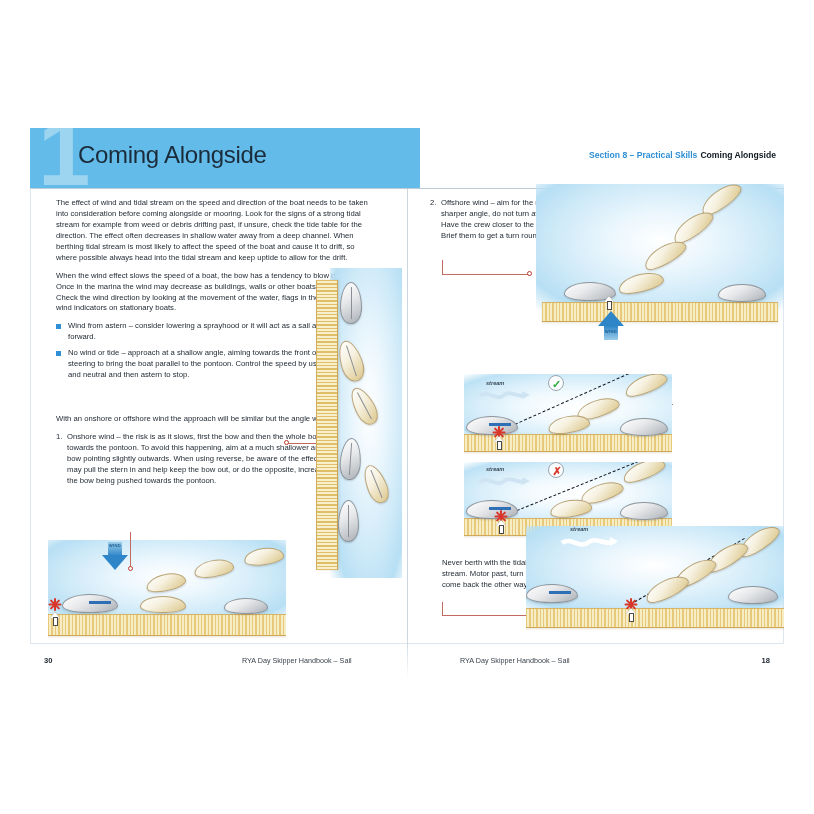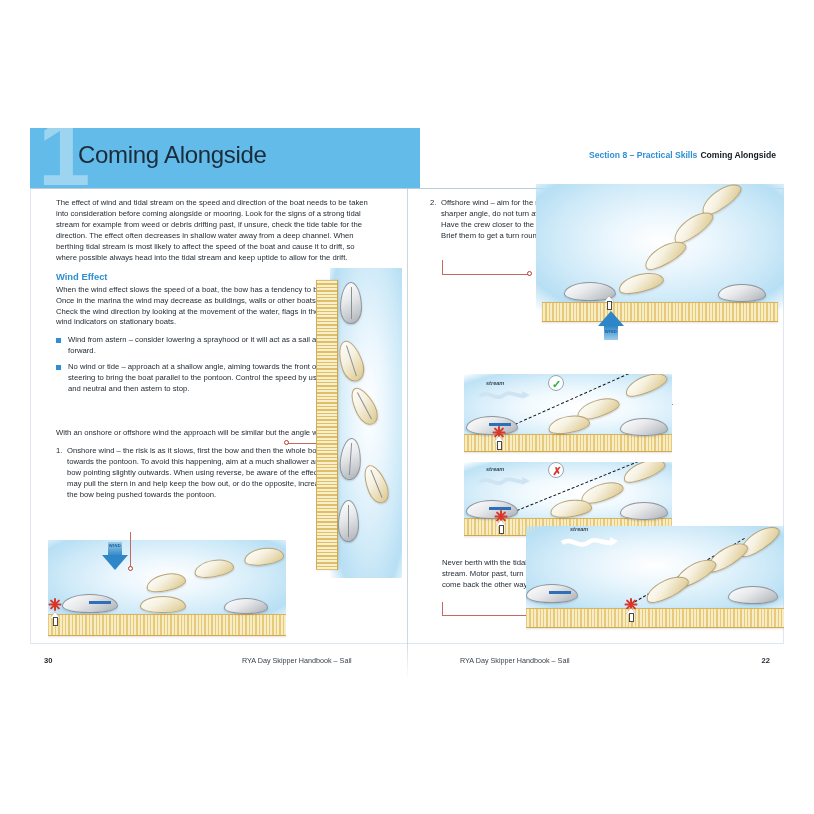--- a/index.html
+++ b/index.html
@@ -352,21 +352,20 @@
       <div class="chapter-title">Coming Alongside</div>
     </div>
 
     <div class="running-head">
       <span class="rh-section">Section 8 – Practical Skills</span><span class="rh-title">Coming Alongside</span>
     </div>
 
     <div class="col-left">
       <p class="body">The effect of wind and tidal stream on the speed and direction of the boat needs to be taken into consideration before coming alongside or mooring. Look for the signs of a strong tidal stream for example from weed or debris drifting past, if unsure, check the tide table for the direction. The effect often decreases in shallow water away from a deep channel. When berthing tidal stream is most likely to affect the speed of the boat and cause it to drift, so where possible always head into the tidal stream and keep uptide to allow for the drift.</p>
 
-      <h3 class="sub">Wind Effect</h3>
       <p class="body">When the wind effect slows the speed of a boat, the bow has a tendency to blow downwind. Once in the marina the wind may decrease as buildings, walls or other boats provide shelter. Check the wind direction by looking at the movement of the water, flags in the marina and wind indicators on stationary boats.</p>
 
       <ul class="bullets">
         <li>
           <span class="sq"></span>
           <span>Wind from astern – consider lowering a sprayhood or it will act as a sail and push the boat forward.</span>
         </li>
         <li>
           <span class="sq"></span>
           <span>No wind or tide – approach at a shallow angle, aiming towards the front of the space and steering to bring the boat parallel to the pontoon. Control the speed by using slow ahead and neutral and then astern to stop.</span>
@@ -603,17 +602,17 @@
       <div class="berth-marker" style="left:100px; top:82px;">
         <div class="bm-head"></div>
         <div class="bm-shaft"></div>
       </div>
     </div>
 
     <div class="footer">
       <div class="folio folio-left">30</div>
       <div class="runfoot runfoot-left">RYA Day Skipper Handbook – Sail</div>
       <div class="runfoot runfoot-right">RYA Day Skipper Handbook – Sail</div>
-      <div class="folio folio-right">22</div>
+      <div class="folio folio-right">18</div>
     </div>
 
   </div>
 </div>
 
 </body></html>

